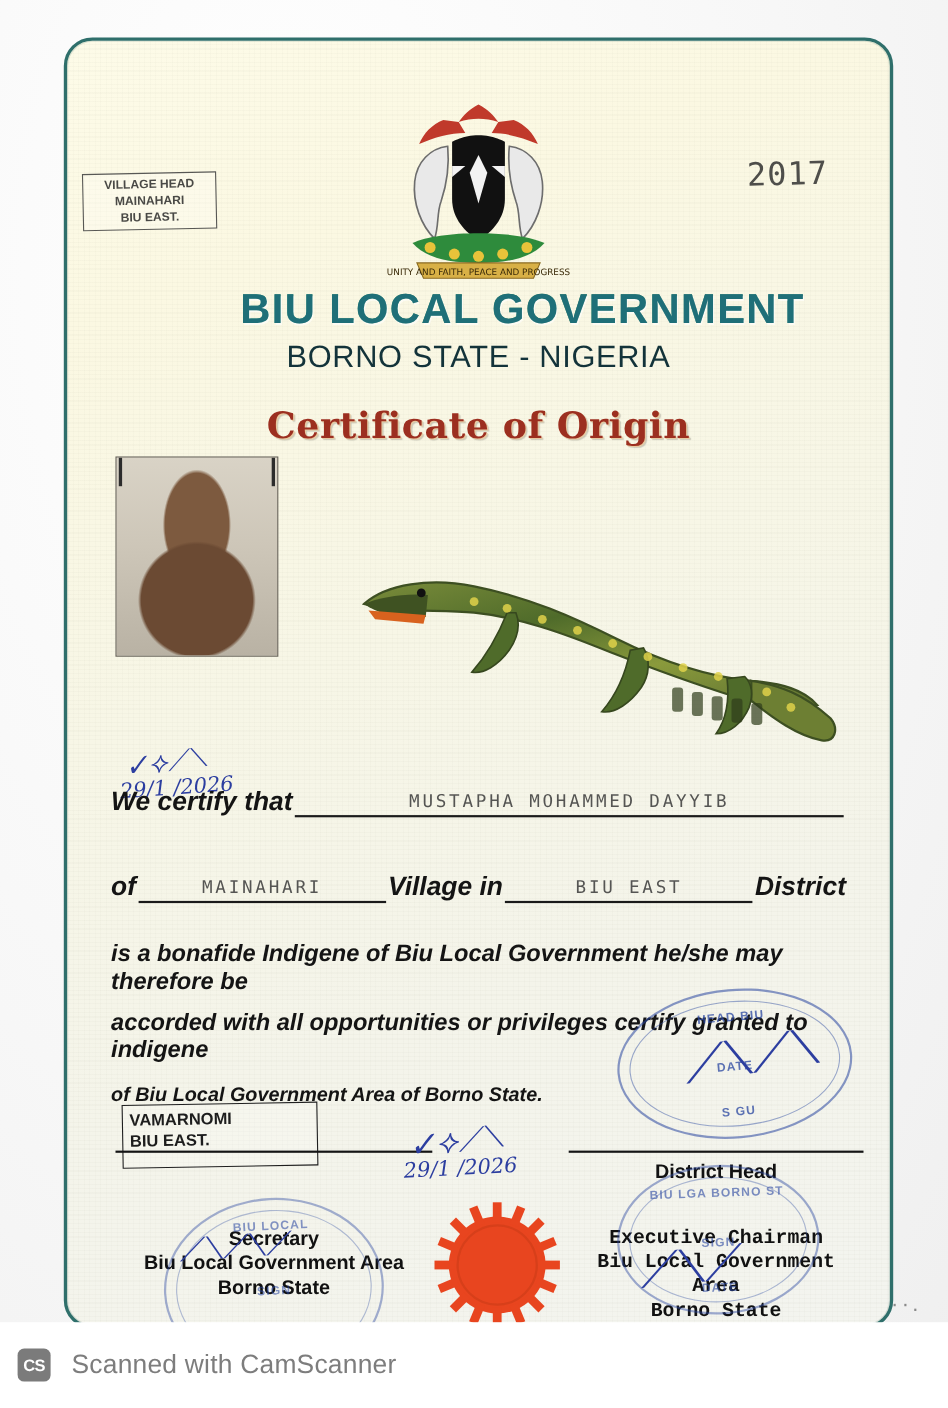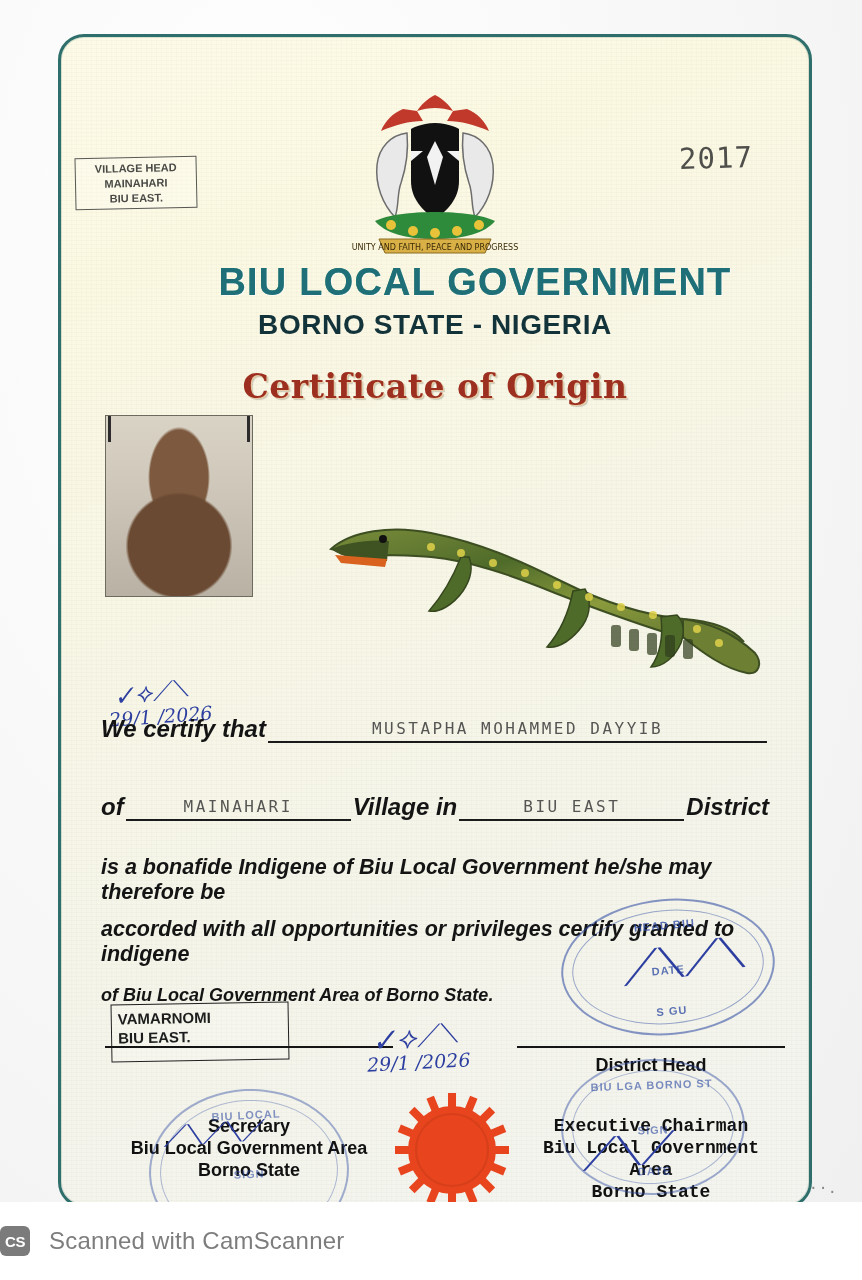--- a/index.html
+++ b/index.html
@@ -82,21 +82,21 @@
     background: linear-gradient(90deg, #1f7f8c 0%, #2b8e6f 28%, #2f7f4f 55%, #1e7c8e 100%);
     -webkit-background-clip: text;
     background-clip: text;
     color: #1f6f78;
     text-shadow: 1px 1px 0 rgba(255,255,255,.6);
     padding-left: 40px;
   }
   #state-title {
     top: 272px;
     font-size: 28px;
-    font-weight: bold;
+    font-weight: normal;
     letter-spacing: .6px;
     color: #13333a;
   }
   #cert-title {
     top: 330px;
     font-family: "DejaVu Serif", serif;
     font-weight: bold;
     font-size: 33px;
     color: #9c2f20;
     letter-spacing: .5px;
@@ -307,21 +307,21 @@
   
   #camscanner-bar {
     position: absolute;
     left: 0;
     bottom: 0;
     width: 862px;
     height: 78px;
     background: #ffffff;
     display: flex;
     align-items: center;
-    padding-left: 0;
+    padding-left: 16px;
     box-sizing: border-box;
   }
   #cs-badge {
     width: 30px; height: 30px;
     border-radius: 6px;
     background: #7b7b7b;
     color: #fff;
     font-size: 15px;
     font-weight: bold;
     display: flex;

